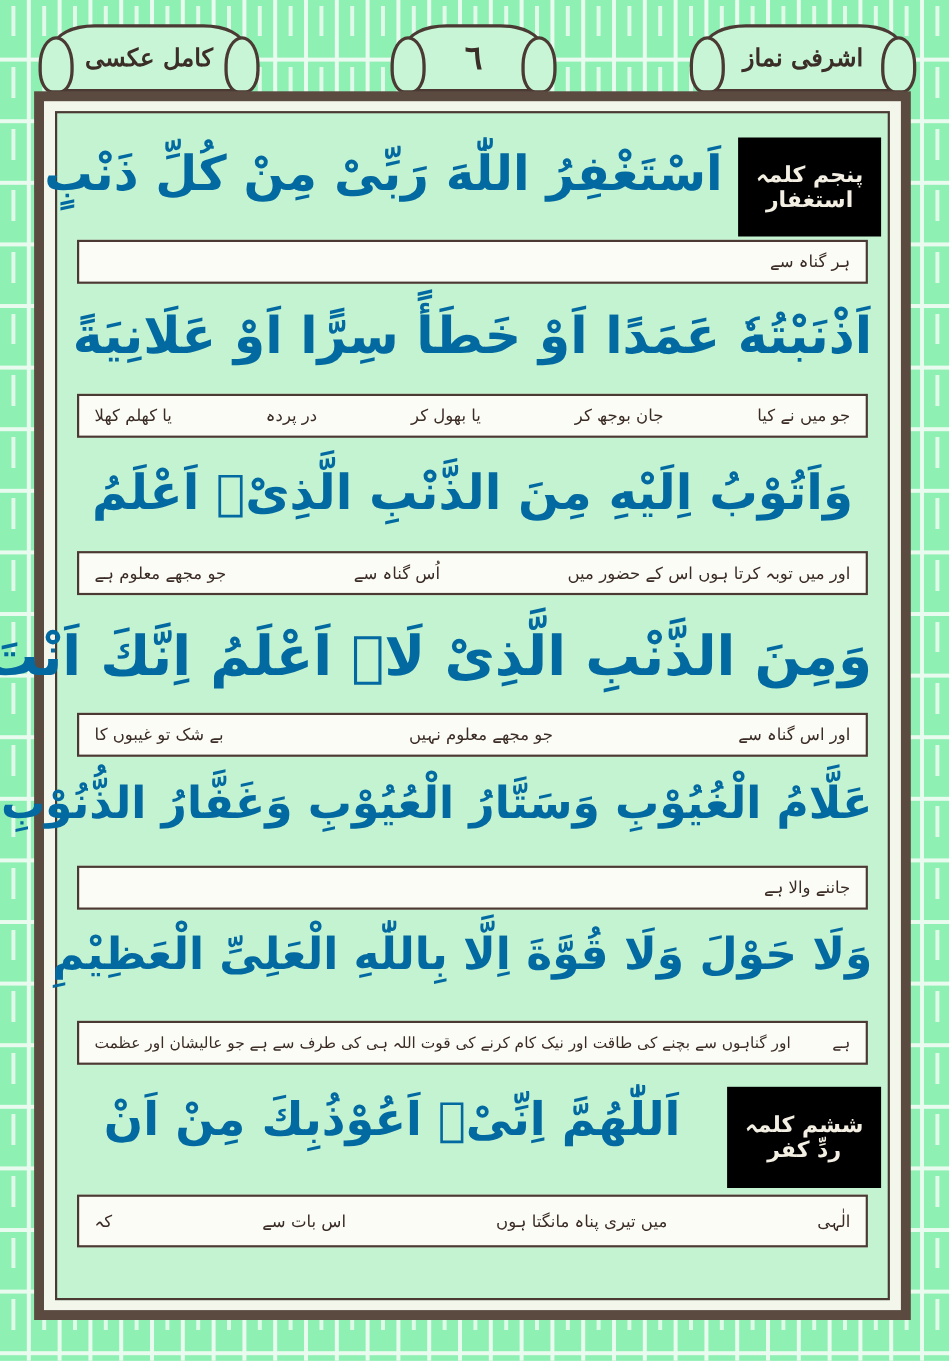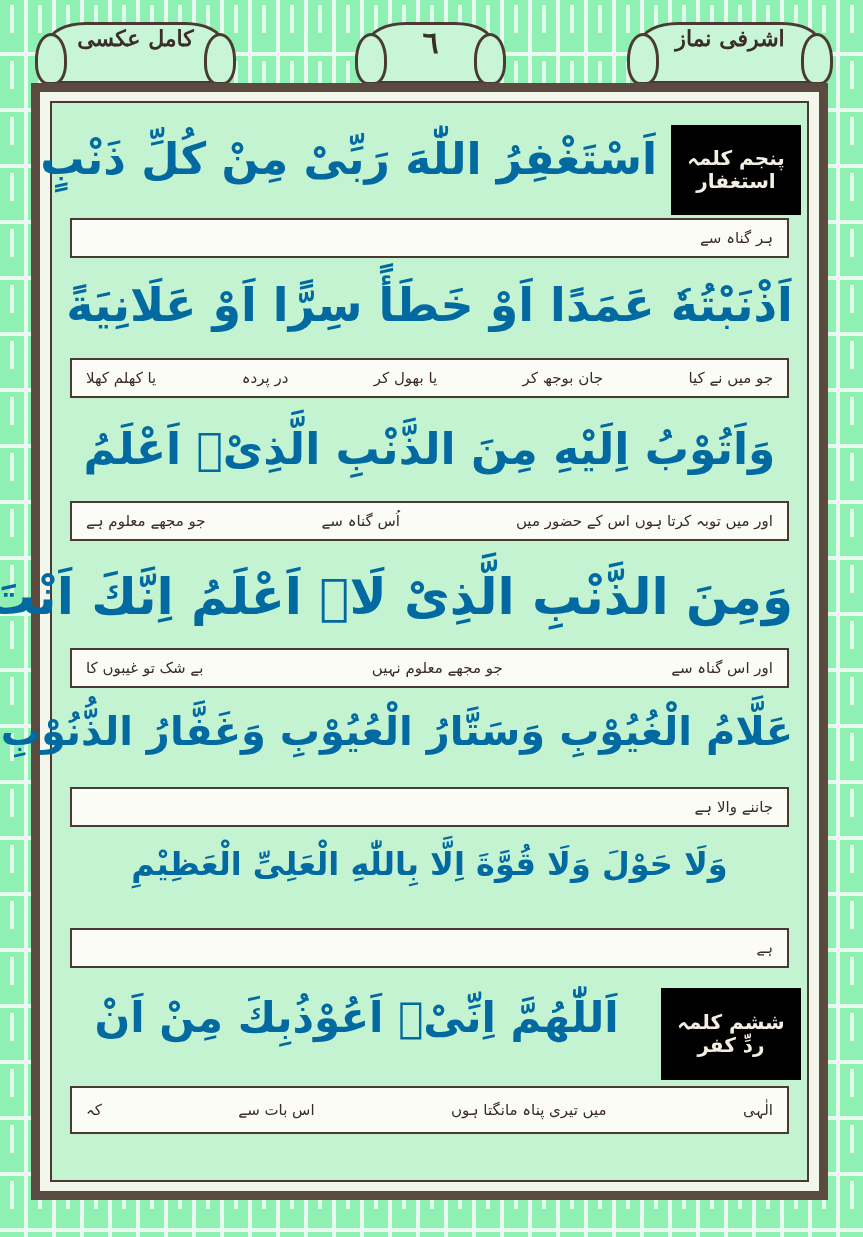--- a/index.html
+++ b/index.html
@@ -20,21 +20,21 @@
       -webkit-mask-image: repeating-linear-gradient(0deg, transparent 0, transparent 28px, #000 28px, #000 56px);
       mask-image: repeating-linear-gradient(0deg, transparent 0, transparent 28px, #000 28px, #000 56px);
       opacity: .9;
     }
     
     .cartouche {
       position: absolute; top: 22px; height: 62px;
       background: #c9f5d7;
       border: 3px solid #4a3a33;
       border-radius: 38px 38px 6px 6px / 20px 20px 6px 6px;
-      display: flex; justify-content: center;
+      display: flex; align-items: center; justify-content: center;
       color: #3b2d27; font-weight: bold;
       box-sizing: border-box;
     }
     .cartouche::before, .cartouche::after {
       content: ""; position: absolute; top: 8px; width: 26px; height: 46px;
       border: 3px solid #4a3a33; border-radius: 50% 50% 40% 40%;
       background: #c9f5d7;
     }
     .cartouche::before { left: -16px; }
     .cartouche::after { right: -16px; }
@@ -126,23 +126,24 @@
         <span>اور اس گناہ سے</span>
         <span>جو مجھے معلوم نہیں</span>
         <span>بے شک تو غیبوں کا</span>
       </div>
 
       <div class="row-arabic" style="top:605px; font-size:40px;">عَلَّامُ الْغُيُوْبِ وَسَتَّارُ الْعُيُوْبِ وَغَفَّارُ الذُّنُوْبِ</div>
       <div class="gloss" style="top:684px;">
         <span>جاننے والا ہے</span>
       </div>
 
-      <div class="row-arabic" style="top:742px; font-size:32px;">وَلَا حَوْلَ وَلَا قُوَّةَ اِلَّا بِاللّٰهِ الْعَلِیِّ الْعَظِیْمِ</div>
+      <div class="row-arabic" style="top:742px; font-size:40px;">وَلَا حَوْلَ وَلَا قُوَّةَ اِلَّا بِاللّٰهِ الْعَلِیِّ الْعَظِیْمِ</div>
       <div class="gloss" style="top:825px; font-size:14px;">
         <span>ہے</span>
+        <span>اور گناہوں سے بچنے کی طاقت اور نیک کام کرنے کی قوت اللہ ہی کی طرف سے ہے جو عالیشان اور عظمت</span>
       </div>
 
       <div class="label-block" style="right:6px; top:885px; width:140px; height:92px; font-size:20px;">
         <span>ششم کلمہ</span>
         <span>ردِّ کفر</span>
       </div>
       <div class="row-arabic" style="top:890px; right:160px; font-size:42px;">اَللّٰهُمَّ اِنِّیْۤ اَعُوْذُبِكَ مِنْ اَنْ</div>
       <div class="gloss" style="top:983px; height:48px;">
         <span>الٰہی</span>
         <span>میں تیری پناہ مانگتا ہوں</span>

